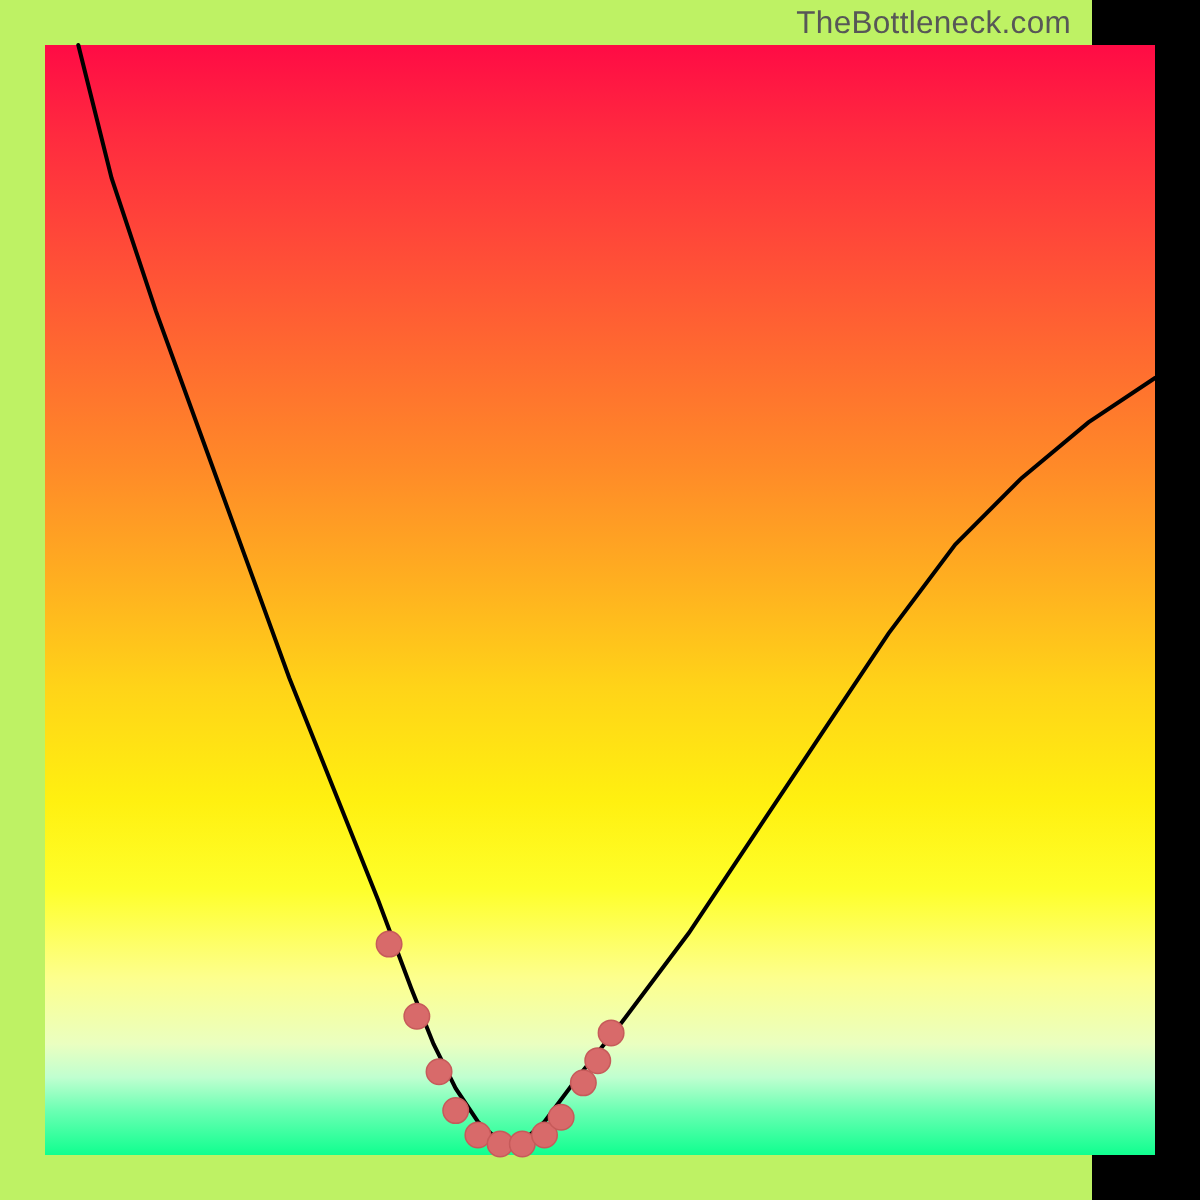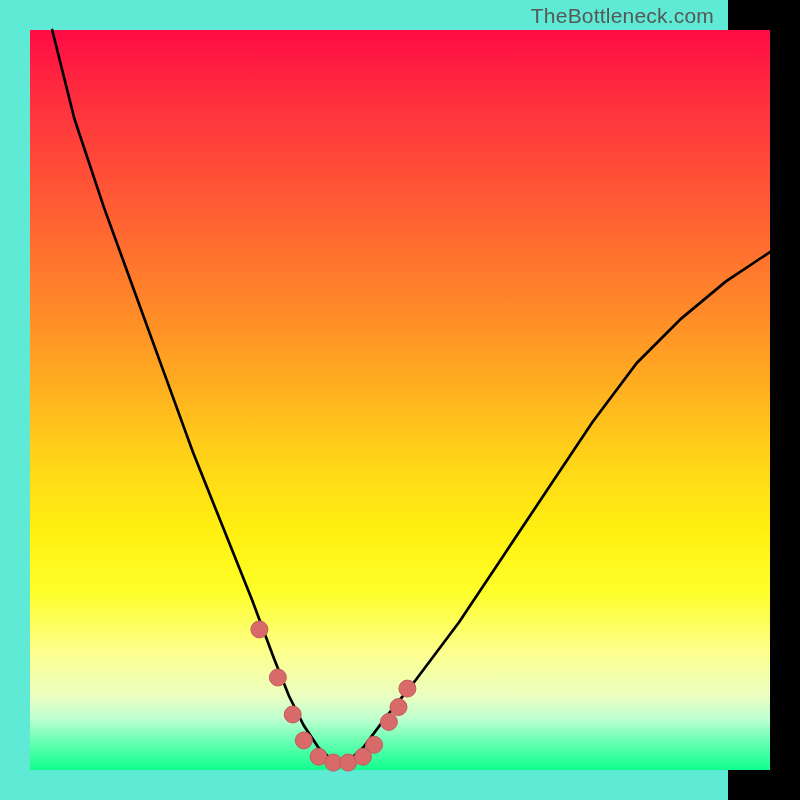--- a/index.html
+++ b/index.html
@@ -10,21 +10,21 @@
     background: #000;
     overflow: hidden;
     font-family: Arial, Helvetica, sans-serif;
   }
   .frame {
     position: absolute;
     left: 0;
     top: 0;
     width: 728px;
     height: 800px;
-    background: #5eead4;
+    background: #bef264;
   }
   .plot {
     position: absolute;
     left: 30px;
     top: 30px;
     width: 740px;
     height: 740px;
     background: linear-gradient(
       to bottom,
       #ff0b45 0%,

